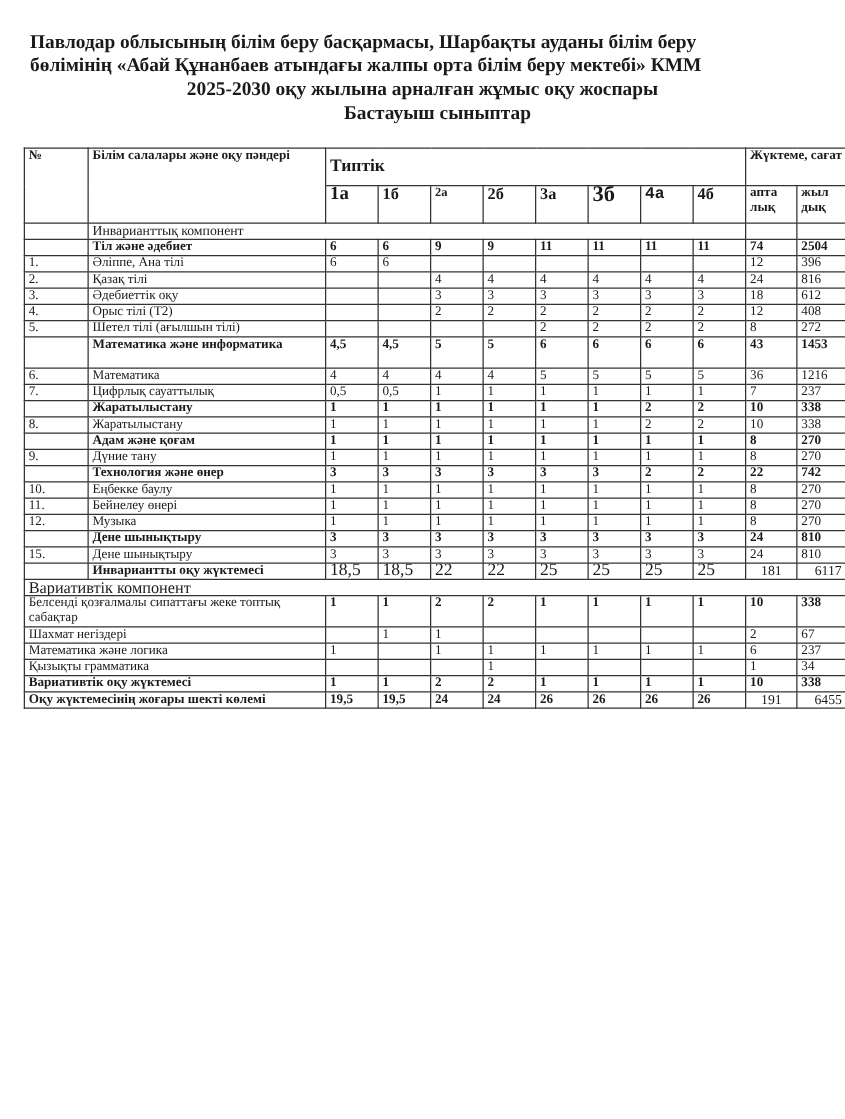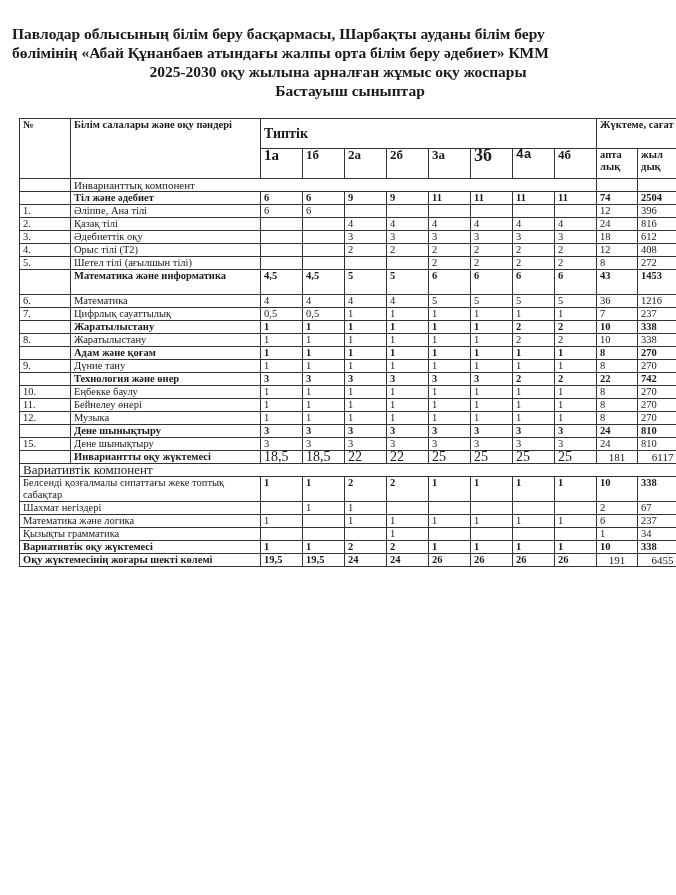--- a/index.html
+++ b/index.html
@@ -6,21 +6,21 @@
   body {
     width: 676px; height: 895px; position: relative; overflow: hidden;
     font-family: "Liberation Serif", "DejaVu Serif", serif; color: #1a1a1a;
   }
   .heading {
     position: absolute; left: 0; top: 24px; width: 676px;
   }
   .heading .line {
     font-weight: bold; font-size: 15.5px; line-height: 19px; white-space: nowrap;
   }
-  .heading .l1, .heading .l2 { padding-left: 12px; }
+  .heading .l1, .heading .l2 { padding-left: 24px; }
   .heading .l3, .heading .l4 { text-align: center; padding-left: 24px; }
   .heading .l3 { padding-left: 0; }
   table.plan {
     position: absolute; left: 19px; top: 118px; width: 637px;
     border-collapse: collapse; table-layout: fixed;
     font-size: 10.5px; line-height: 12px;
   }
   table.plan td, table.plan th {
     border: 1px solid #333; padding: 0 3px; vertical-align: top;
     text-align: left; font-weight: normal; overflow: hidden; white-space: nowrap;
@@ -40,21 +40,21 @@
   .hrow1 td, .hrow1 th { height: 29px; }
   .hrow2 td, .hrow2 th { height: 29px; }
   tr.r td { height: 11px; }
   tr.r2 td { height: 24px; }
 </style>
 </head>
 <body>
 
 <div class="heading">
   <div class="line l1">Павлодар облысының білім беру басқармасы, Шарбақты ауданы білім беру</div>
-  <div class="line l2">бөлімінің «Абай Құнанбаев атындағы жалпы орта білім беру әдебиет» КММ</div>
+  <div class="line l2">бөлімінің «Абай Құнанбаев атындағы жалпы орта білім беру мектебі» КММ</div>
   <div class="line l3">2025-2030 оқу жылына арналған жұмыс оқу жоспары</div>
   <div class="line l4">Бастауыш сыныптар</div>
 </div>
 
 <table class="plan">
   <colgroup>
     <col class="c-no">
       <col class="c-subj">
     <col class="c-cls">
       <col class="c-cls">
@@ -70,21 +70,21 @@
   <thead>
     <tr class="hdr hrow1">
       <th rowspan="2">№</th>
       <th rowspan="2" class="wrap">Білім салалары және оқу пәндері</th>
       <th colspan="8" class="tiptik">Типтік</th>
       <th colspan="2" class="wrap">Жүктеме, сағат</th>
     </tr>
     <tr class="hdr hrow2" id="class-header-row">
       <th style="font-size: 15px;">1а</th>
         <th style="font-size: 13px;">1б</th>
-        <th style="font-size: 13px;">2а</th>
+        <th style="font-size: 10px;">2а</th>
         <th style="font-size: 13px; margin-left: 45px;">2б</th>
         <th style="font-size: 13px;">3а</th>
         <th style="font-size: 18px;">3б</th>
         <th style="font-size: 13px; font-family: Liberation Mono, monospace;">4а</th>
         <th style="font-size: 13px;">4б</th>
         <th class="wrap">апта лық</th>
       <th class="wrap">жыл дық</th>
     </tr>
   </thead>
   <tbody id="tbody">

